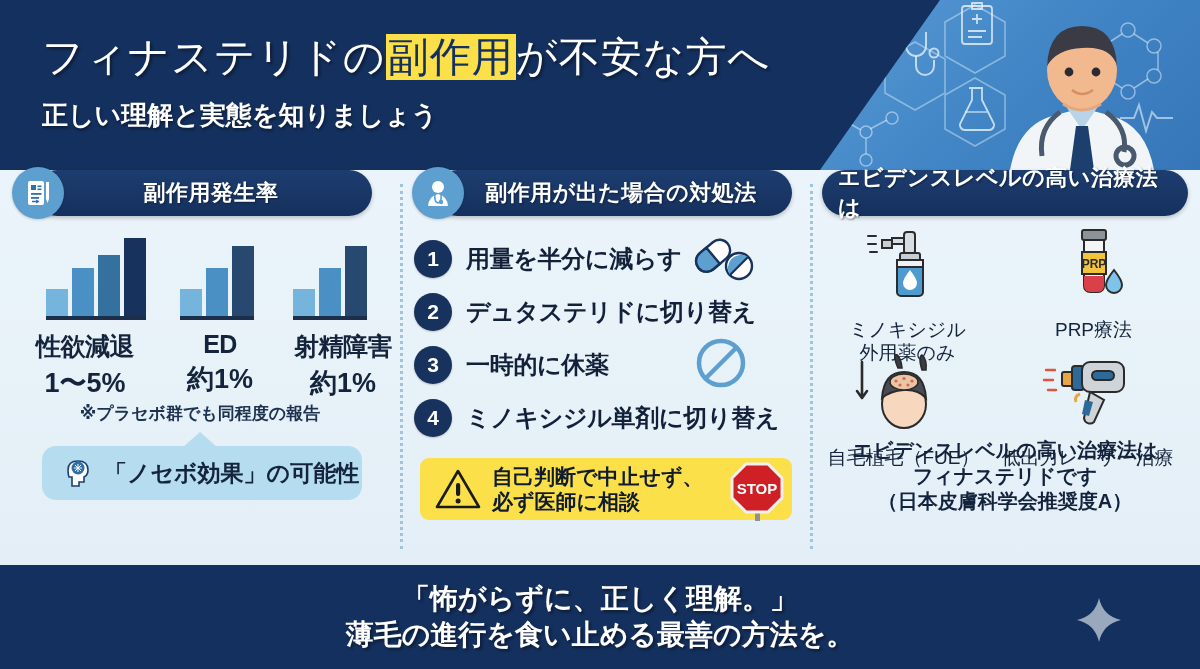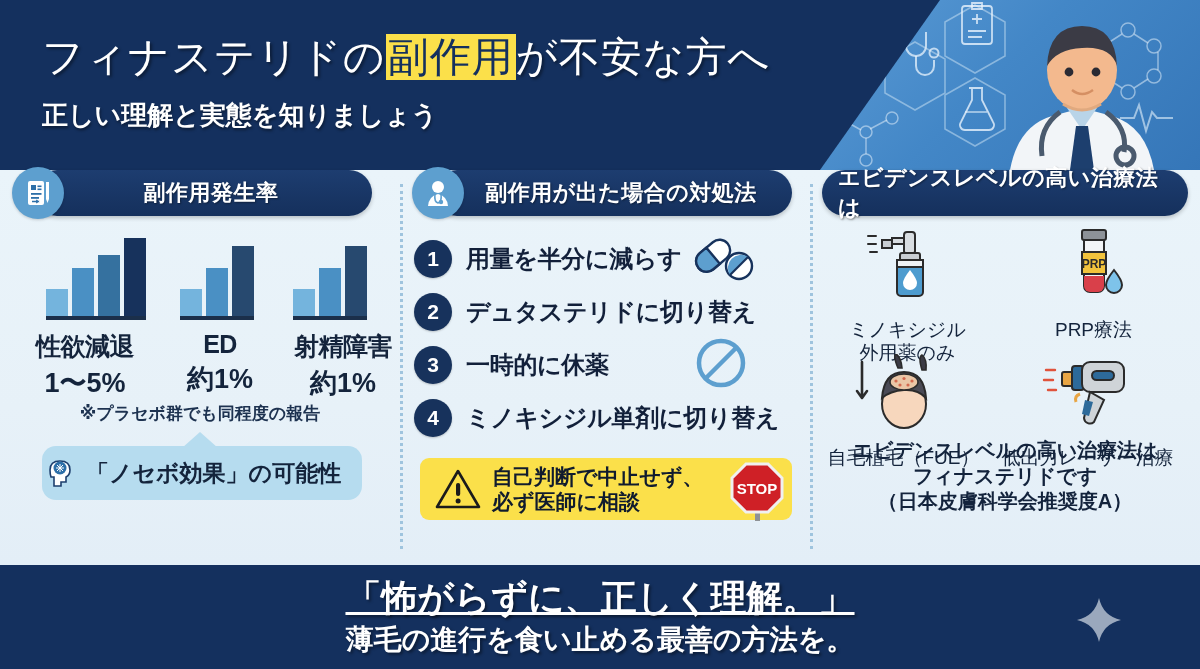--- a/index.html
+++ b/index.html
@@ -73,21 +73,21 @@
   .lab .nm { font-size:25px; font-weight:bold; color:#14243c; letter-spacing:-.5px; }
   .lab .vl { font-size:27px; font-weight:bold; color:#14243c; margin-top:2px; }
   .l1 { left:15px; } .l2 { left:150px; } .l3 { left:273px; }
   .note { position:absolute; top:232px; left:0; width:400px; text-align:center;
           font-size:17px; font-weight:bold; color:#1d3250; }
   .noseb-arrow { position:absolute; left:182px; top:262px; width:0; height:0;
                  border-left:18px solid transparent; border-right:18px solid transparent;
                  border-bottom:16px solid #b6dcef; }
   .noseb {
     position:absolute; left:42px; top:276px; width:320px; height:54px; border-radius:14px;
-    background:#b6dcef; display:flex; align-items:center; gap:10px; 
+    background:#b6dcef; display:flex; align-items:center; gap:10px; padding-left:18px;
   }
   .noseb .txt { font-size:23px; font-weight:bold; color:#14243c; }
 
   
   .steps { position:absolute; left:14px; top:62px; width:396px; }
   .step { position:relative; height:53px; display:flex; align-items:center; }
   .num { width:38px; height:38px; border-radius:50%; background:#17325c; color:#fff;
          font-size:21px; font-weight:bold; display:flex; align-items:center; justify-content:center;
          flex:0 0 38px; box-shadow:0 1px 2px rgba(0,0,0,.2); }
   .step .stxt { margin-left:14px; font-size:24px; font-weight:bold; color:#12203a; letter-spacing:-.3px; }
@@ -107,21 +107,21 @@
   .a3 { left:6px;   top:128px; }
   .a4 { left:190px; top:128px; }
   .evid { position:absolute; left:0; top:268px; width:390px; text-align:center;
           font-size:20px; font-weight:bold; color:#13233c; line-height:1.28; }
 
   
   .footer { position:absolute; left:0; top:565px; width:1200px; height:104px;
             background:#14305e; display:flex; align-items:center; justify-content:center; }
   .footer .ftxt { text-align:center; color:#fff; font-weight:bold; line-height:1.3;
                   text-shadow:2px 2px 3px rgba(0,0,0,.45); }
-  .f1 { font-size:36px;text-decoration:underline; } .f2 { font-size:28px; }
+  .f1 { font-size:28px; } .f2 { font-size:28px; }
   .sparkle { position:absolute; right:78px; top:32px; }
 </style>
 </head>
 <body>
 
 <div class="page">
 
   <div class="header">
     <div class="hdr-art">
       <svg width="380" height="170" viewBox="0 0 380 170">

